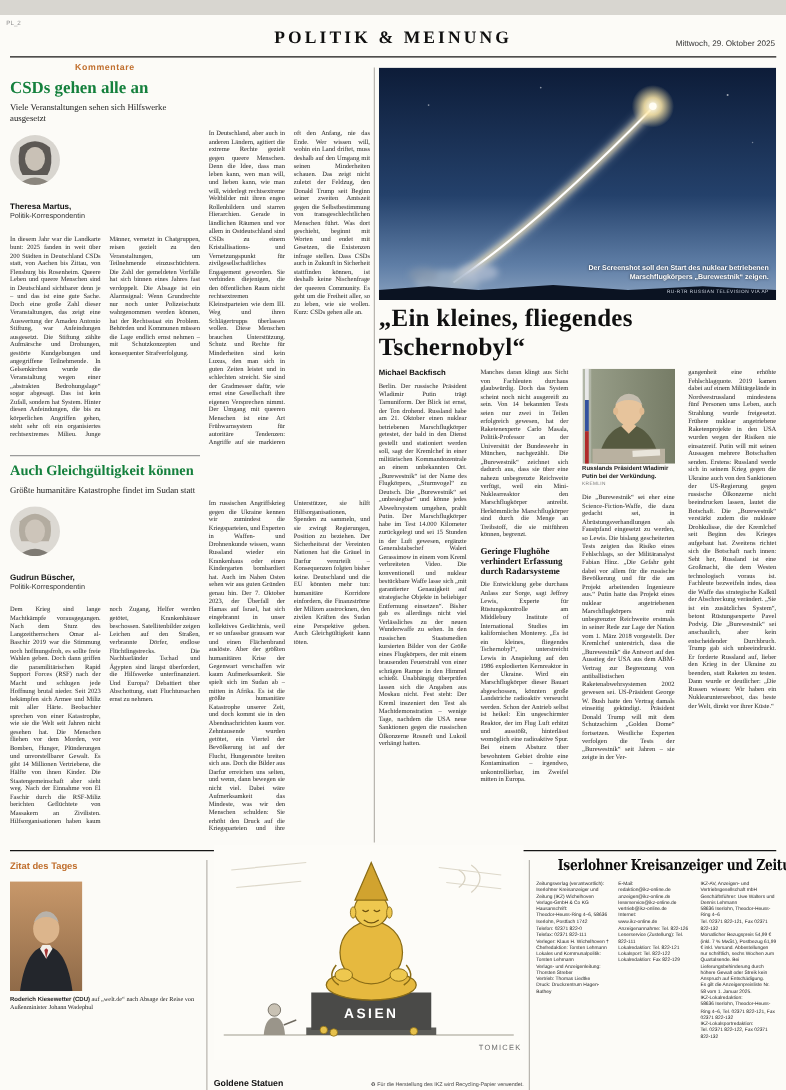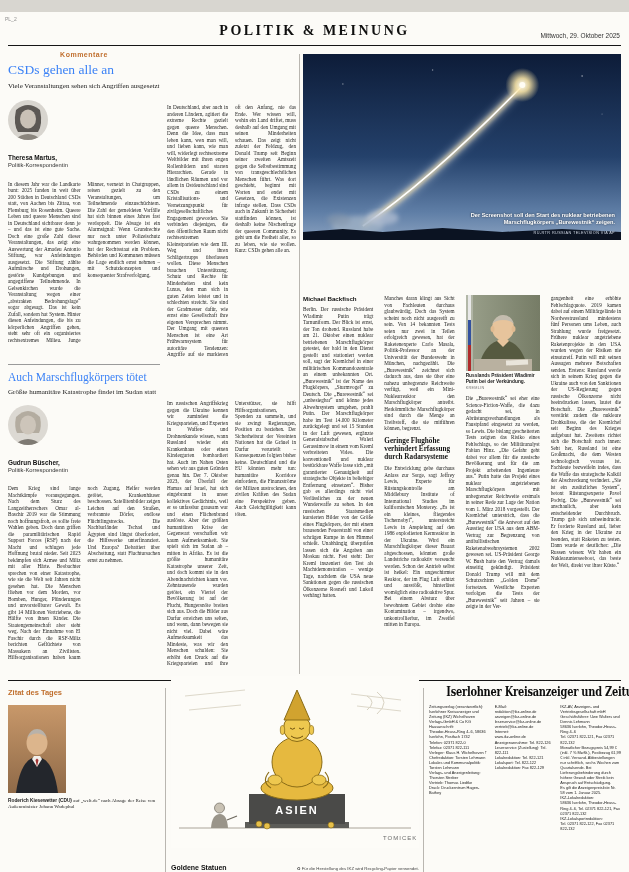--- a/index.html
+++ b/index.html
@@ -16,21 +16,21 @@
 
   
   .hrule { position:absolute; border-top:0.8px solid #9a9a9a; }
   .vrule { position:absolute; border-left:0.8px solid #b9b6b0; }
   .brule { position:absolute; border-top:1.2px solid #161616; }
 
   
   .kicker { position:absolute; left:8px; top:39px; width:152px; text-align:center;
             font:bold 7px "Liberation Sans",sans-serif; color:#c06f2e; letter-spacing:.5px; }
   .comment { position:absolute; left:8px; width:152px; }
-  .comment h2 { font-size:13.5px; line-height:1.05; font-weight:normal; color:#3b82f6; }
+  .comment h2 { font-size:13.5px; line-height:1.05; font-weight:bold; color:#15803d; }
   .comment.second h2 { font-size:11.5px; }
   .dek { margin-top:5px; font-size:7px; line-height:1.2; color:#222; }
   .portrait { width:40px; height:40px; border-radius:50%; overflow:hidden; display:block; margin-top:9px; }
   .a-name { margin-top:14px; font:bold 6.4px "Liberation Sans",sans-serif; color:#111; }
   .a-role { font:5.8px "Liberation Sans",sans-serif; color:#333; margin-top:1px; }
   .body-txt { font-size:5.2px; line-height:6.5px; text-align:justify; hyphens:auto; color:#1c1c1c; }
   .twocol { column-count:2; column-gap:7px; column-fill:auto; }
   .csd-body { margin-top:13px; height:166px; }
   .sudan-body { margin-top:12px; height:178px; }
   .midcol { position:absolute; left:167px; width:129px; }
@@ -89,38 +89,38 @@
 
   <span class="page-marker">PL_2</span>
   <div class="section-title">POLITIK &amp; MEINUNG</div>
   <div class="page-date">Mittwoch, 29. Oktober 2025</div>
   <div class="header-rule"></div>
 
   <div class="kicker">Kommentare</div>
 
   <section class="comment" style="top:51px">
     <h2>CSDs gehen alle an</h2>
-    <p class="dek">Viele Veranstaltungen sehen sich Angriffen ausgesetzt</p>
+    <p class="dek">Viele Veranstaltungen sehen sich Hilfswerke ausgesetzt</p>
     <span class="portrait">
       <svg viewBox="0 0 40 40">
         <rect width="40" height="40" fill="#d8d5cf"></rect>
         <path d="M8 10 q12 -10 24 0 q3 14 -2 22 l-20 0 q-5 -8 -2 -22 Z" fill="#5c5854"></path>
         <ellipse cx="20" cy="19" rx="8" ry="9.5" fill="#c9c1b6"></ellipse>
         <path d="M6 40 q14 -12 28 0 Z" fill="#8a857d"></path>
       </svg>
     </span>
     <div class="a-name">Theresa Martus,</div>
     <div class="a-role">Politik-Korrespondentin</div>
     <div class="body-txt twocol csd-body">In diesem Jahr war die Landkarte bunt: 2025 fanden in weit über 200 Städten in Deutschland CSDs statt, von Aachen bis Zittau, von Flensburg bis Rosenheim. Queere Leben und queere Menschen sind in Deutschland sichtbarer denn je – und das ist eine gute Sache. Doch eine große Zahl dieser Veranstaltungen, das zeigt eine Auswertung der Amadeu Antonio Stiftung, war Anfeindungen ausgesetzt. Die Stiftung zählte Aufmärsche und Drohungen, gestörte Kundgebungen und angegriffene Teilnehmende. In Gelsenkirchen wurde die Veranstaltung wegen einer „abstrakten Bedrohungslage“ sogar abgesagt. Das ist kein Zufall, sondern hat System. Hinter diesen Anfeindungen, die bis zu körperlichen Angriffen gehen, steht sehr oft ein organisiertes rechtsextremes Milieu. Junge Männer, vernetzt in Chatgruppen, reisen gezielt zu den Veranstaltungen, um Teilnehmende einzuschüchtern. Die Zahl der gemeldeten Vorfälle hat sich binnen eines Jahres fast verdoppelt. Die Absage ist ein Alarmsignal: Wenn Grundrechte nur noch unter Polizeischutz wahrgenommen werden können, hat der Rechtsstaat ein Problem. Behörden und Kommunen müssen die Lage endlich ernst nehmen – mit Schutzkonzepten und konsequenter Strafverfolgung.</div>
   </section>
 
   <div class="hrule" style="left:8px; top:352px; width:152px;"></div>
 
   <section class="comment second" style="top:359px">
-    <h2>Auch Marschflugkörpers tötet</h2>
+    <h2>Auch Gleichgültigkeit können</h2>
     <p class="dek">Größte humanitäre Katastrophe findet im Sudan statt</p>
     <span class="portrait">
       <svg viewBox="0 0 40 40">
         <rect width="40" height="40" fill="#dcd9d3"></rect>
         <path d="M8 12 q12 -12 24 0 q2 10 -1 16 l-22 0 q-3 -6 -1 -16 Z" fill="#b3aca0"></path>
         <ellipse cx="20" cy="20" rx="8" ry="9.5" fill="#cdc5ba"></ellipse>
         <path d="M6 40 q14 -12 28 0 Z" fill="#7e7a73"></path>
       </svg>
     </span>
     <div class="a-name">Gudrun Büscher,</div>
@@ -168,20 +168,21 @@
         <ellipse cx="55" cy="172" rx="26" ry="10" fill="#9fb0c4" opacity=".8"></ellipse>
         <ellipse cx="80" cy="164" rx="16" ry="7" fill="#b6c2d4" opacity=".7"></ellipse>
         <ellipse cx="36" cy="166" rx="12" ry="6" fill="#8597ad" opacity=".7"></ellipse>
       </g>
       <path d="M0 178 L40 175 L80 178 L140 174 L200 178 L260 175 L319 178 L319 186 L0 186 Z" fill="#0b1322"></path>
     </svg>
     <figcaption class="photo-caption">Der Screenshot soll den Start des nuklear betriebenen Marschflugkörpers „Burewestnik“ zeigen.</figcaption>
     <div class="photo-credit">RU-RTR RUSSIAN TELEVISION VIA AP</div>
   </figure>
 
+  <h1 class="main-headline">„Ein kleines, fliegendes Tschernobyl“</h1>
 
   <div class="main-cols">
     <div class="mcol">
       <div class="byline">Michael Backfisch</div>
       <div class="body-txt">Berlin. Der russische Präsident Wladimir Putin trägt Tarnuniform. Der Blick ist ernst, der Ton drohend. Russland habe am 21. Oktober einen nuklear betriebenen Marschflugkörper getestet, der bald in den Dienst gestellt und stationiert werden soll, sagt der Kremlchef in einer militärischen Kommandozentrale an einem unbekannten Ort. „Burewestnik“ ist der Name des Flugkörpers, „Sturmvogel“ zu Deutsch. Die „Burewestnik“ sei „unbesiegbar“ und könne jedes Abwehrsystem umgehen, prahlt Putin. Der Marschflugkörper habe im Test 14.000 Kilometer zurückgelegt und sei 15 Stunden in der Luft gewesen, ergänzte Generalstabschef Waleri Gerassimow in einem vom Kreml verbreiteten Video. Die konventionell und nuklear bestückbare Waffe lasse sich „mit garantierter Genauigkeit auf strategische Objekte in beliebiger Entfernung einsetzen“. Bisher gab es allerdings nicht viel Verlässliches zu der neuen Wunderwaffe zu sehen. In den russischen Staatsmedien kursierten Bilder von der Größe eines Flugkörpers, der mit einem brausenden Feuerstrahl von einer schrägen Rampe in den Himmel schießt. Unabhängig überprüfen lassen sich die Angaben aus Moskau nicht. Fest steht: Der Kreml inszeniert den Test als Machtdemonstration – wenige Tage, nachdem die USA neue Sanktionen gegen die russischen Ölkonzerne Rosneft und Lukoil verhängt hatten.</div>
     </div>
     <div class="mcol">
       <div class="body-txt">Manches daran klingt aus Sicht von Fachleuten durchaus glaubwürdig. Doch das System scheint noch nicht ausgereift zu sein. Von 14 bekannten Tests seien nur zwei in Teilen erfolgreich gewesen, hat der Raketenexperte Carlo Masala, Politik-Professor an der Universität der Bundeswehr in München, nachgezählt. Die „Burewestnik“ zeichnet sich dadurch aus, dass sie über eine nahezu unbegrenzte Reichweite verfügt, weil ein Mini-Nuklearreaktor den Marschflugkörper antreibt. Herkömmliche Marschflugkörper sind durch die Menge an Treibstoff, die sie mitführen können, begrenzt.</div>
       <div class="crosshead">Geringe Flughöhe verhindert Erfassung durch Radarsysteme</div>
       <div class="body-txt">Die Entwicklung gebe durchaus Anlass zur Sorge, sagt Jeffrey Lewis, Experte für Rüstungskontrolle am Middlebury Institute of International Studies im kalifornischen Monterey. „Es ist ein kleines, fliegendes Tschernobyl“, unterstreicht Lewis in Anspielung auf den 1986 explodierten Kernreaktor in der Ukraine. Wird ein Marschflugkörper dieser Bauart abgeschossen, könnten große Landstriche radioaktiv verseucht werden. Schon der Antrieb selbst ist heikel: Ein ungeschirmter Reaktor, der im Flug Luft erhitzt und ausstößt, hinterlässt womöglich eine radioaktive Spur. Bei einem Absturz über bewohntem Gebiet drohte eine Kontamination – irgendwo, unkontrollierbar, im Zweifel mitten in Europa.</div>

